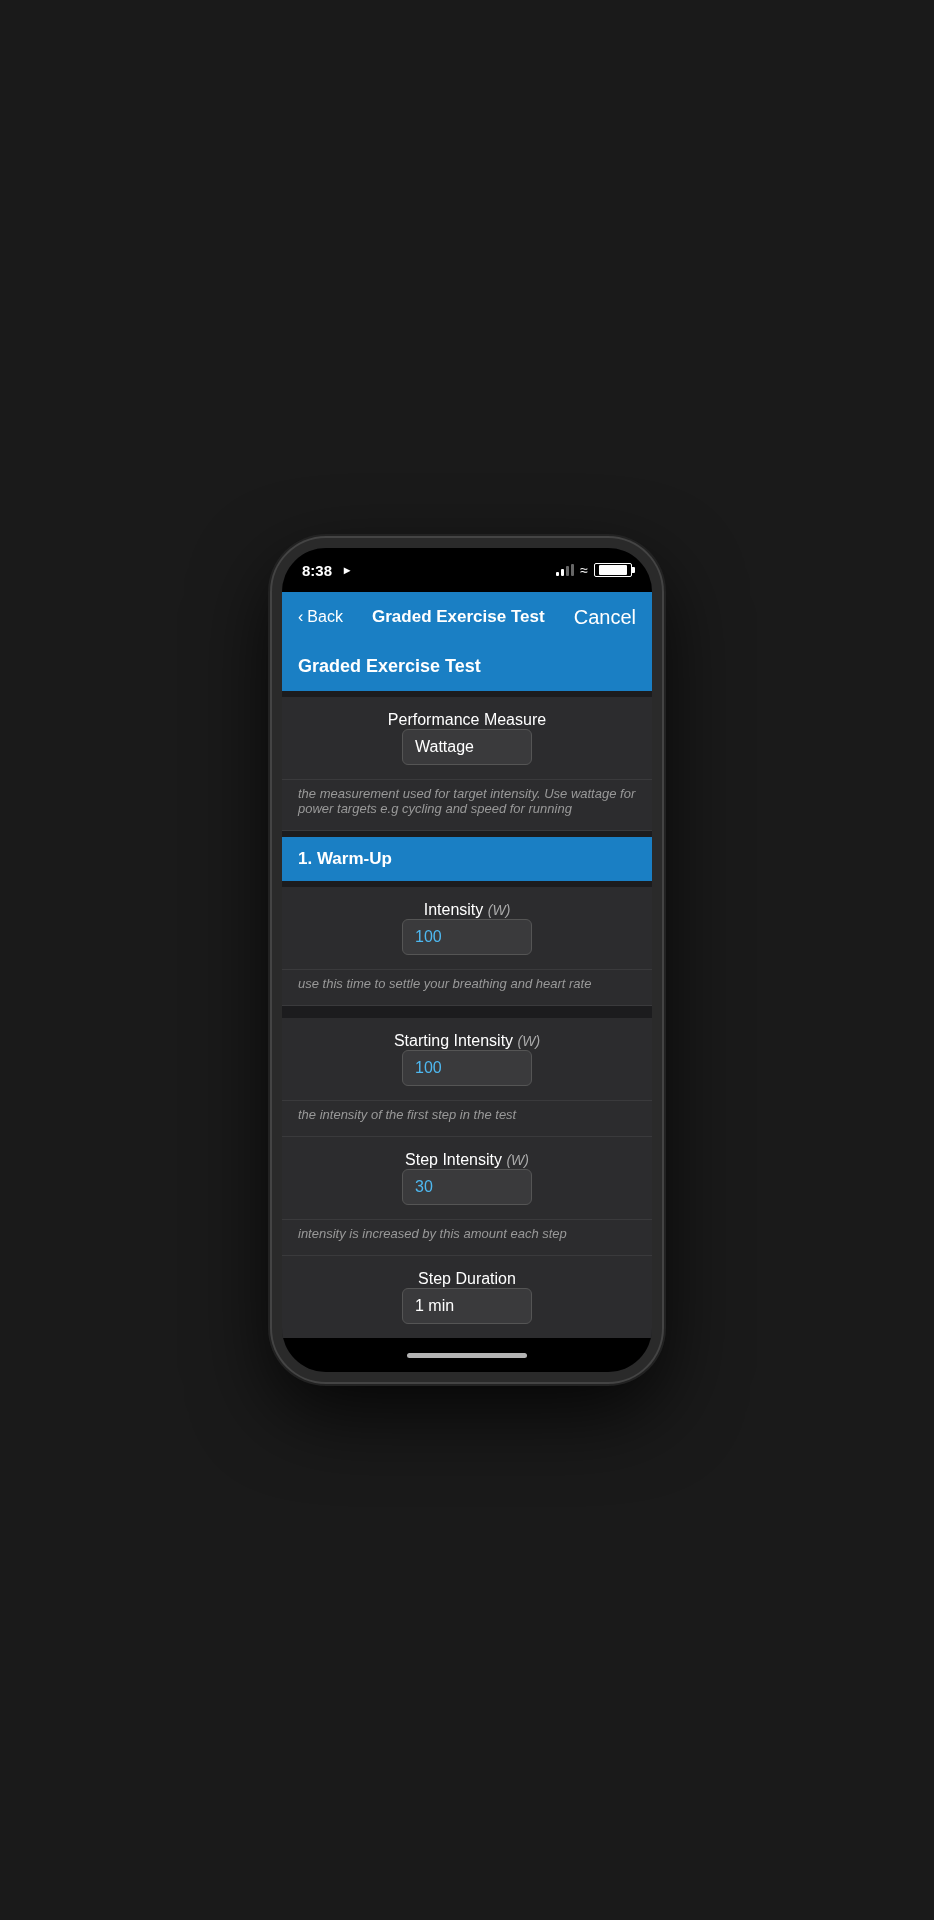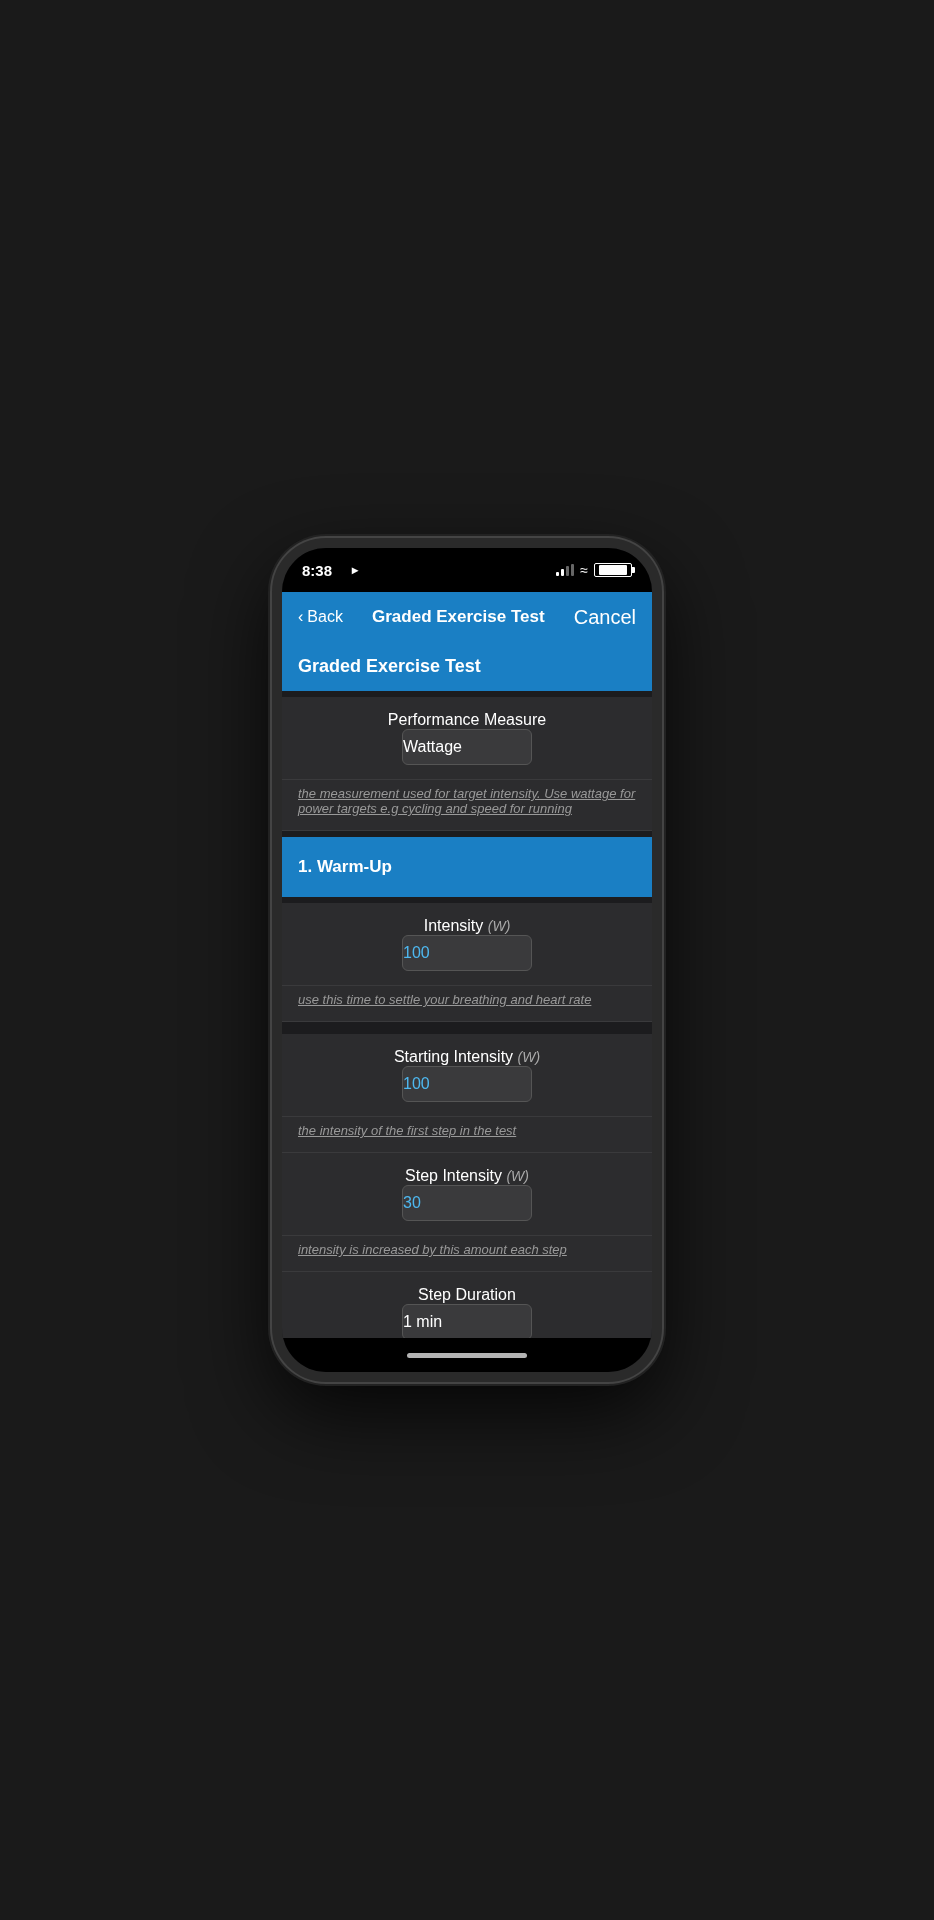--- a/index.html
+++ b/index.html
@@ -40,21 +40,21 @@
       padding: 0 20px;
       flex-shrink: 0;
     }
 
     .status-time {
       color: #fff;
       font-size: 15px;
       font-weight: 600;
       display: flex;
       align-items: center;
-      gap: 20px;
+      gap: 12px;
     }
 
     .status-icons {
       display: flex;
       align-items: center;
       gap: 6px;
     }
 
     .signal-bars {
       display: flex;
@@ -106,21 +106,21 @@
       flex: 1;
       overflow-y: auto;
       background: #2c2c2e;
     }
 
     .content::-webkit-scrollbar { display: none; }
 
     
     .section-header {
       background: #1a7fc4;
-      padding: 20px 16px;
+      padding: 12px 16px;
       color: #fff;
       font-size: 17px;
       font-weight: 700;
     }
 
     
     .form-row {
       background: #2c2c2e;
       padding: 14px 16px;
       display: flex;
@@ -138,39 +138,38 @@
     .form-label .unit {
       color: #aaa;
       font-style: italic;
       font-size: 14px;
     }
 
     .form-input {
       background: #3a3a3c;
       border: 1px solid #555;
       border-radius: 6px;
-      padding: 8px 0;
+      padding: 8px 12px;
       color: #fff;
       font-size: 16px;
       width: 130px;
       text-align: left;
     }
 
     .form-input.blue-text {
       color: #4eb8f0;
     }
 
     .hint-text {
       background: #2c2c2e;
       padding: 6px 16px 14px 16px;
       color: #999;
       font-size: 13px;
       font-style: italic;
       border-bottom: 1px solid #3a3a3c;
-      text-decoration: underline;
     }
 
     
     .home-indicator {
       background: #000;
       height: 34px;
       display: flex;
       align-items: center;
       justify-content: center;
       flex-shrink: 0;

